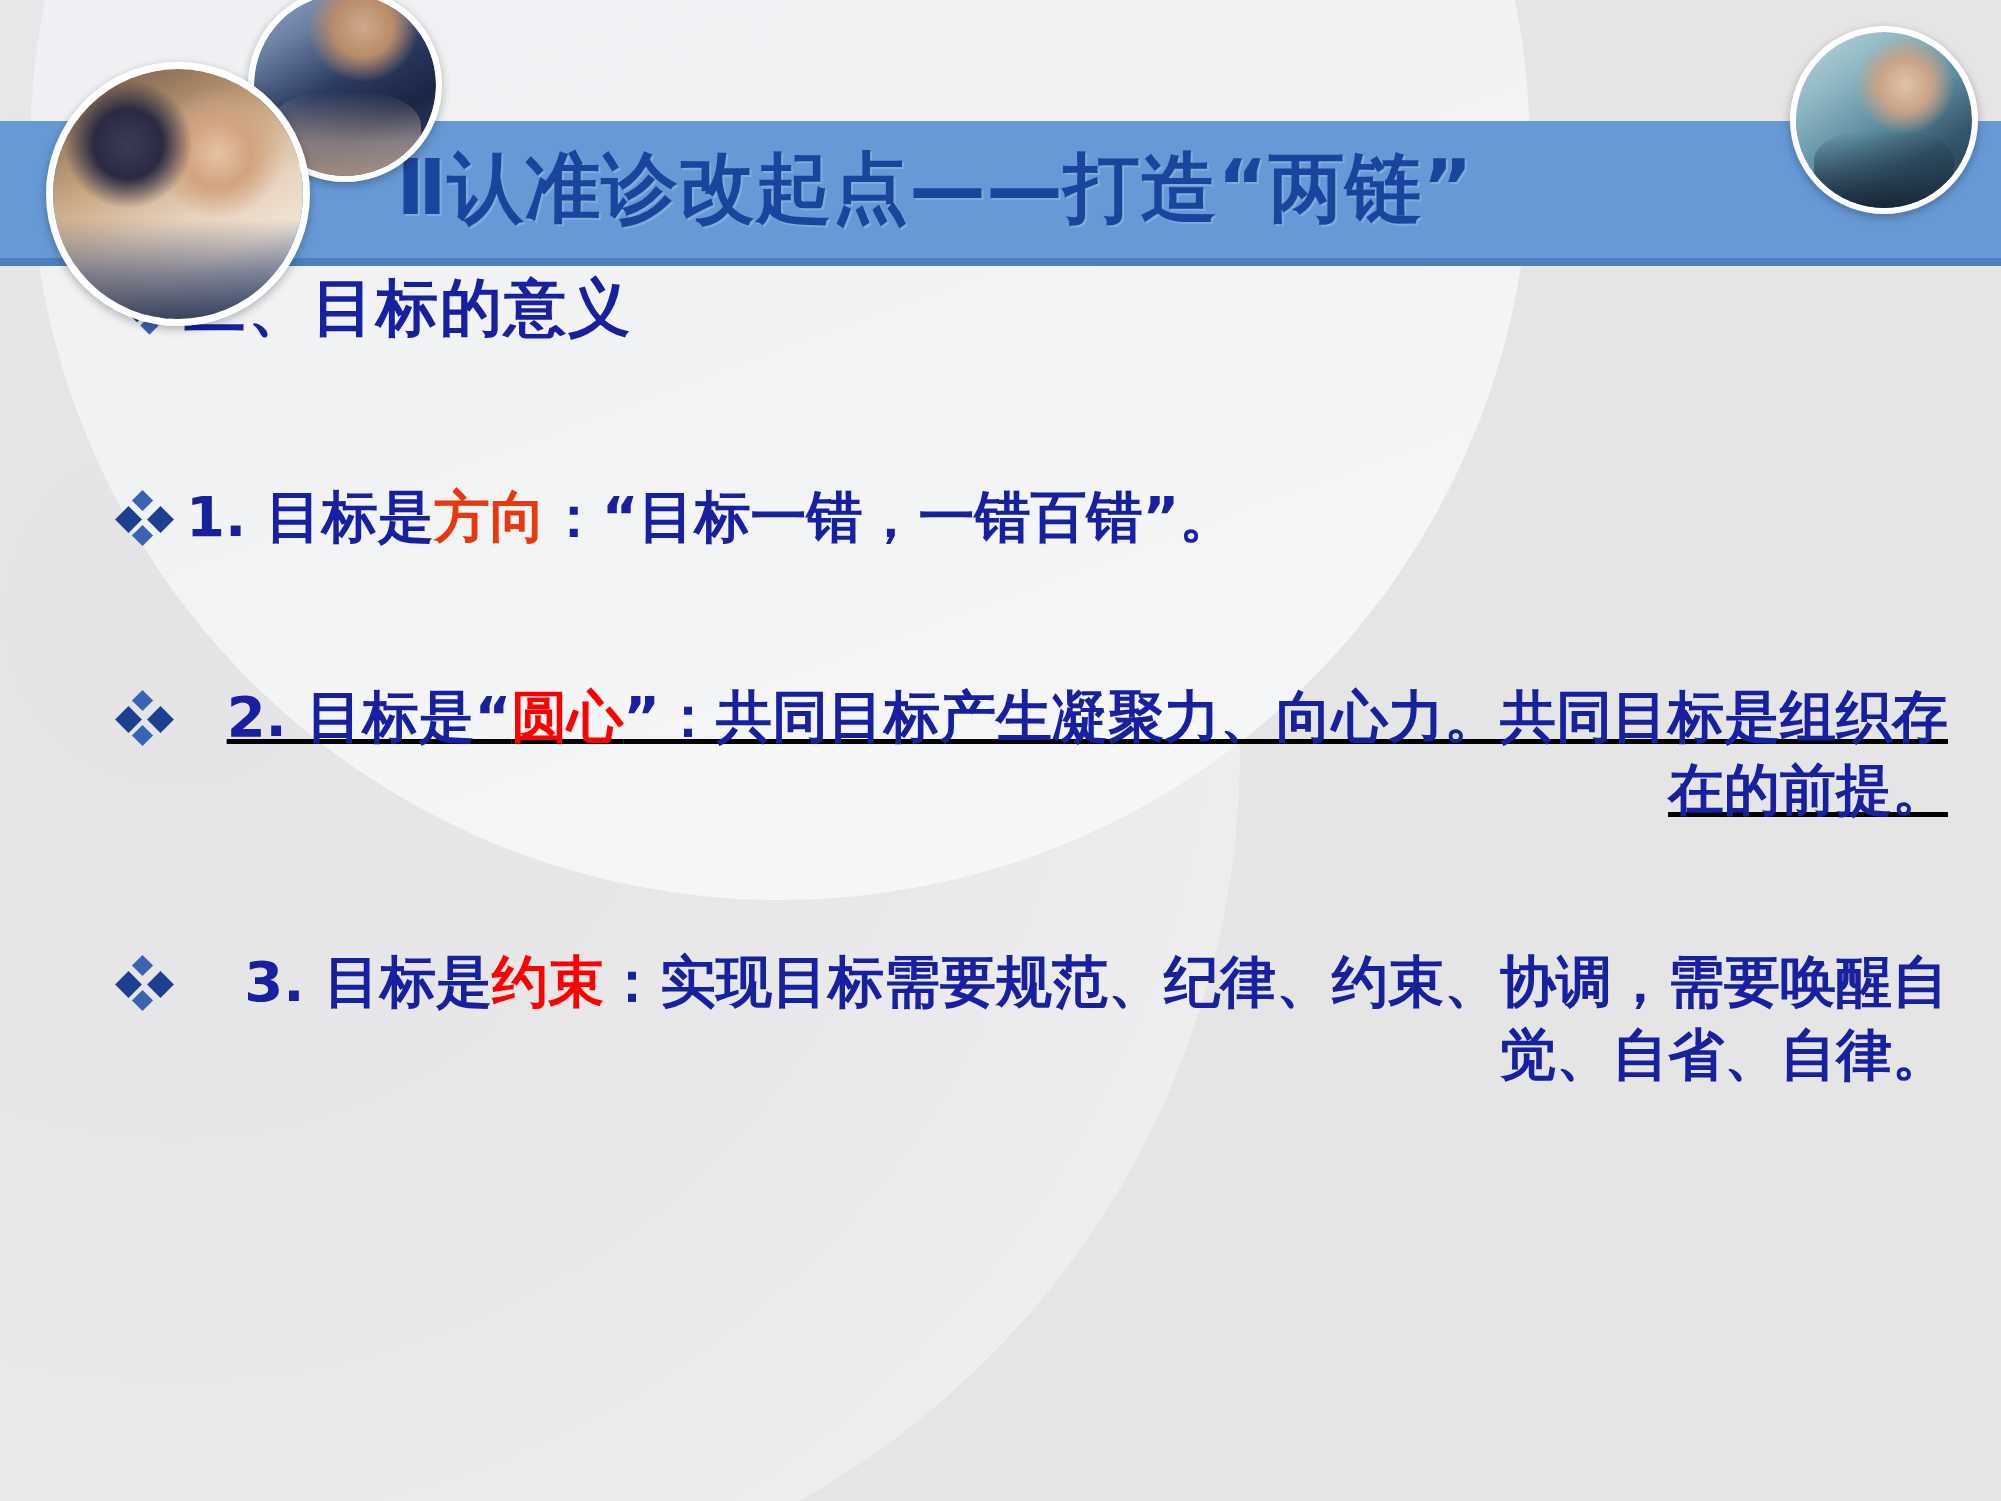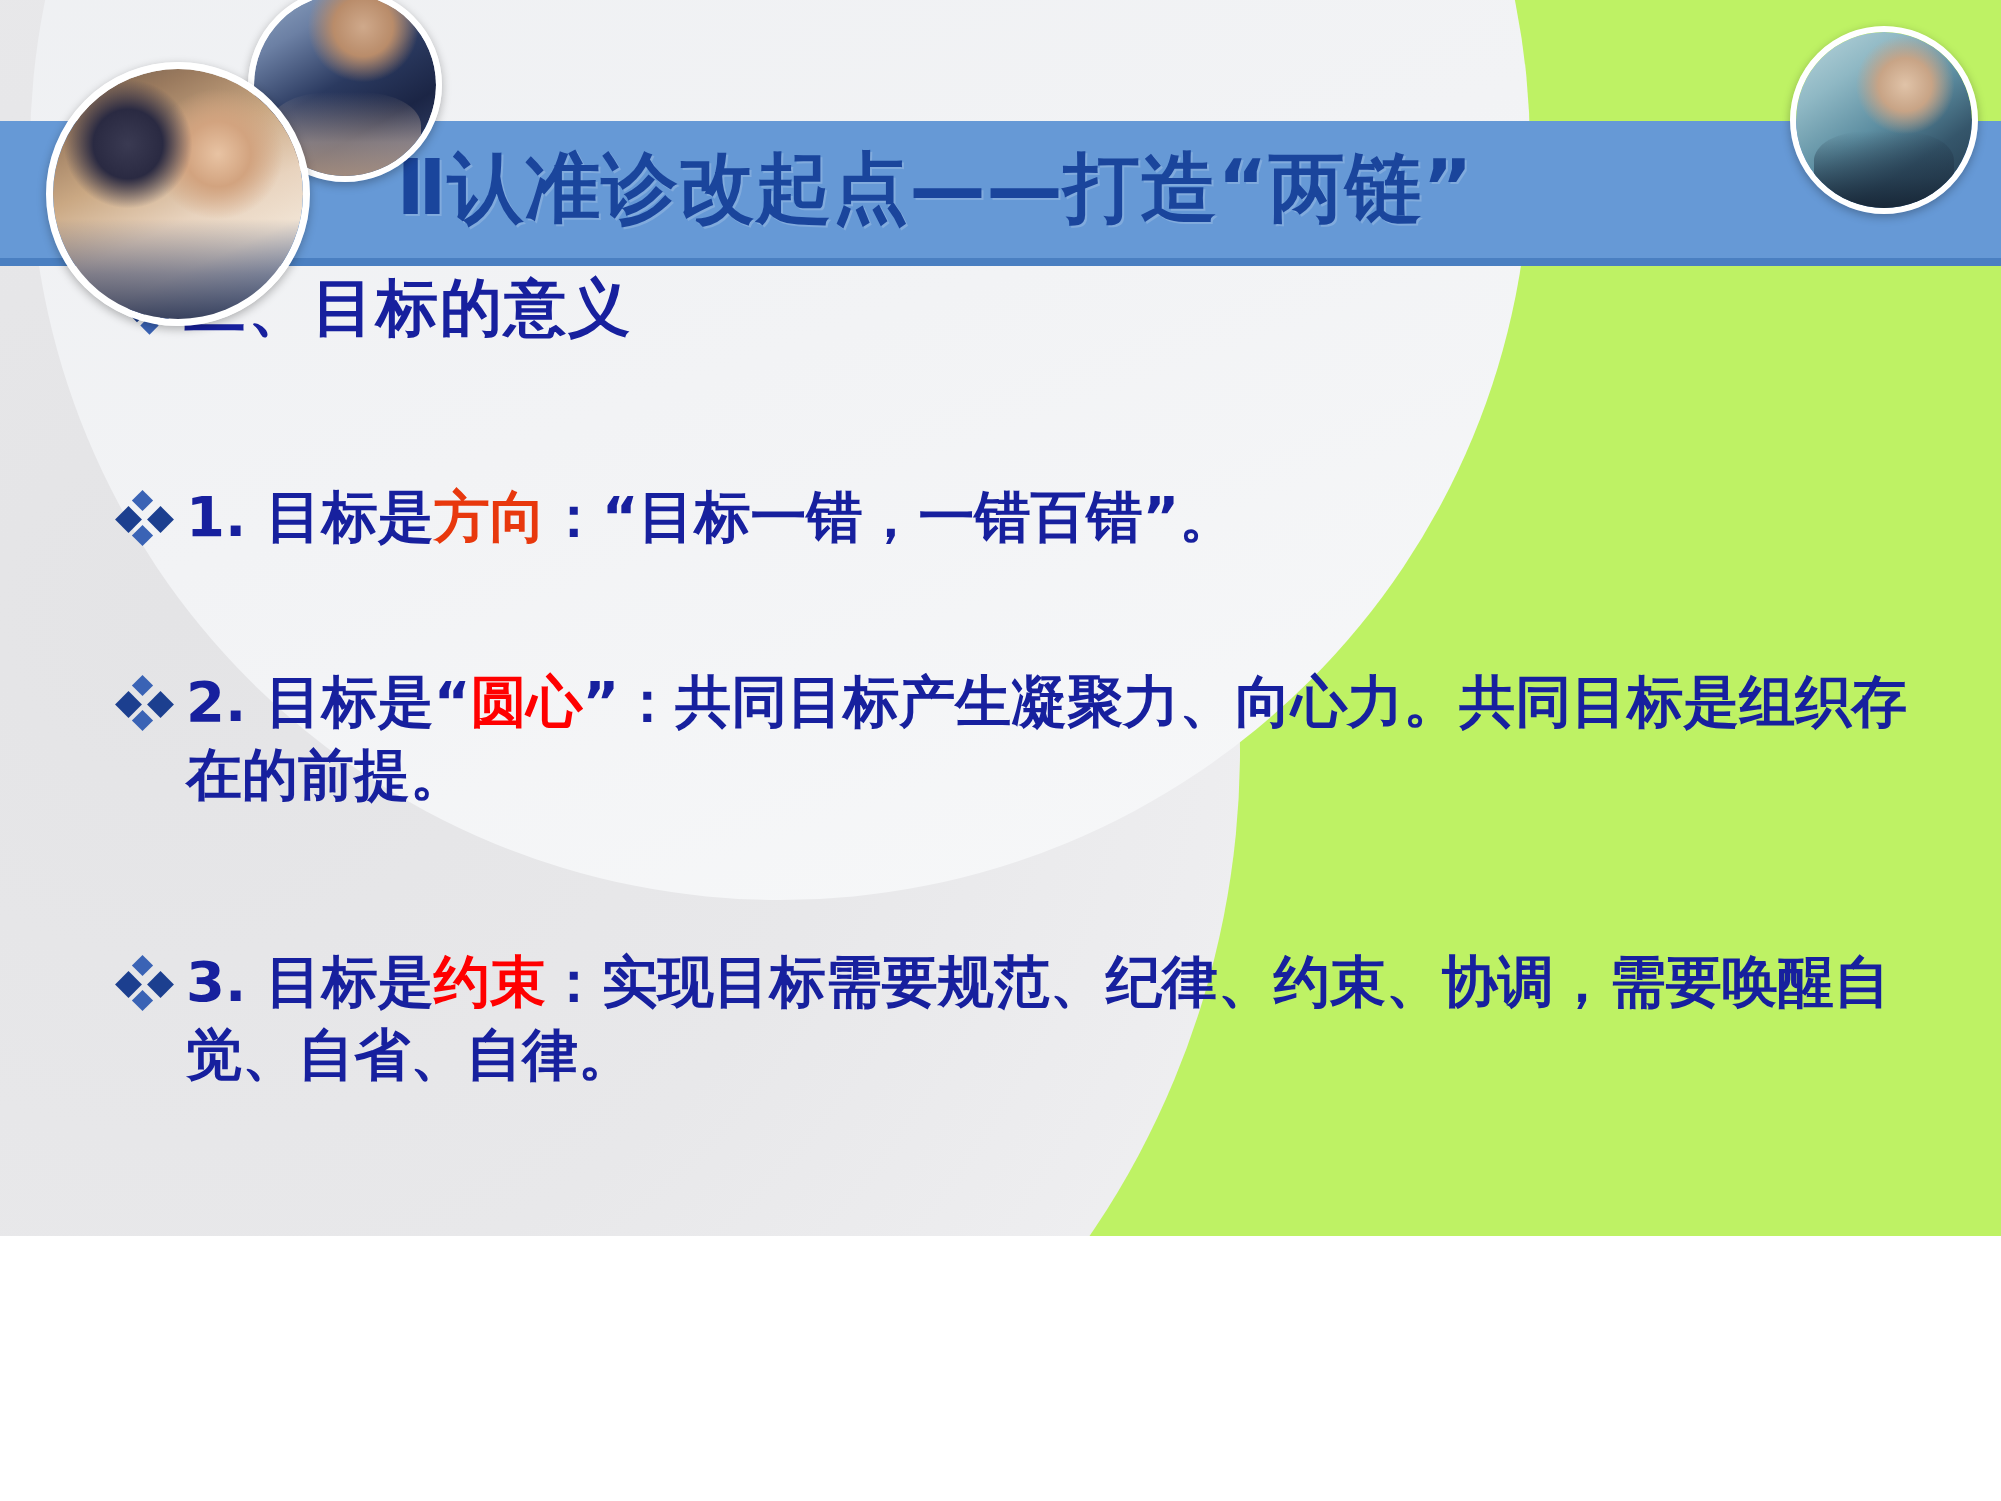--- a/index.html
+++ b/index.html
@@ -7,23 +7,24 @@
     padding: 0;
     background: #ffffff;
   }
   body {
     font-family: "DejaVu Sans", "Liberation Sans", sans-serif;
   }
 
   #slide {
     position: relative;
     width: 2001px;
-    height: 1236px;
+    height: 1501px;
     overflow: hidden;
-    background: #bef264;
+    background: #e5e5e5;
+    text-align: right;
   }
 
   
   .bg-circle {
     position: absolute;
     left: -480px;
     top: -110px;
     width: 1720px;
     height: 1720px;
     border-radius: 50%;
@@ -280,21 +281,21 @@
         <span class="diamond">
           <i class="d-top"></i>
             <i class="d-left"></i>
             <i class="d-right"></i>
             <i class="d-bottom"></i>
         </span>
         <span class="bullet-body nowrap"><span>1. 目标是</span><span class="hl-orange">方向</span><span>：“目标一错，一错百错”。</span></span>
       </div>
     </div>
 
-    <div class="bullet-item" style="top: 400px;">
+    <div class="bullet-item" style="top: 415px; text-decoration: underline;">
       <div class="bullet-line">
         <span class="diamond">
           <i class="d-top"></i>
             <i class="d-left"></i>
             <i class="d-right"></i>
             <i class="d-bottom"></i>
         </span>
         <span class="bullet-body"><span>2. 目标是“</span><span class="hl-red">圆心</span><span>”：共同目标产生凝聚力、向心力。共同目标是组织存在的前提。</span></span>
       </div>
     </div>

